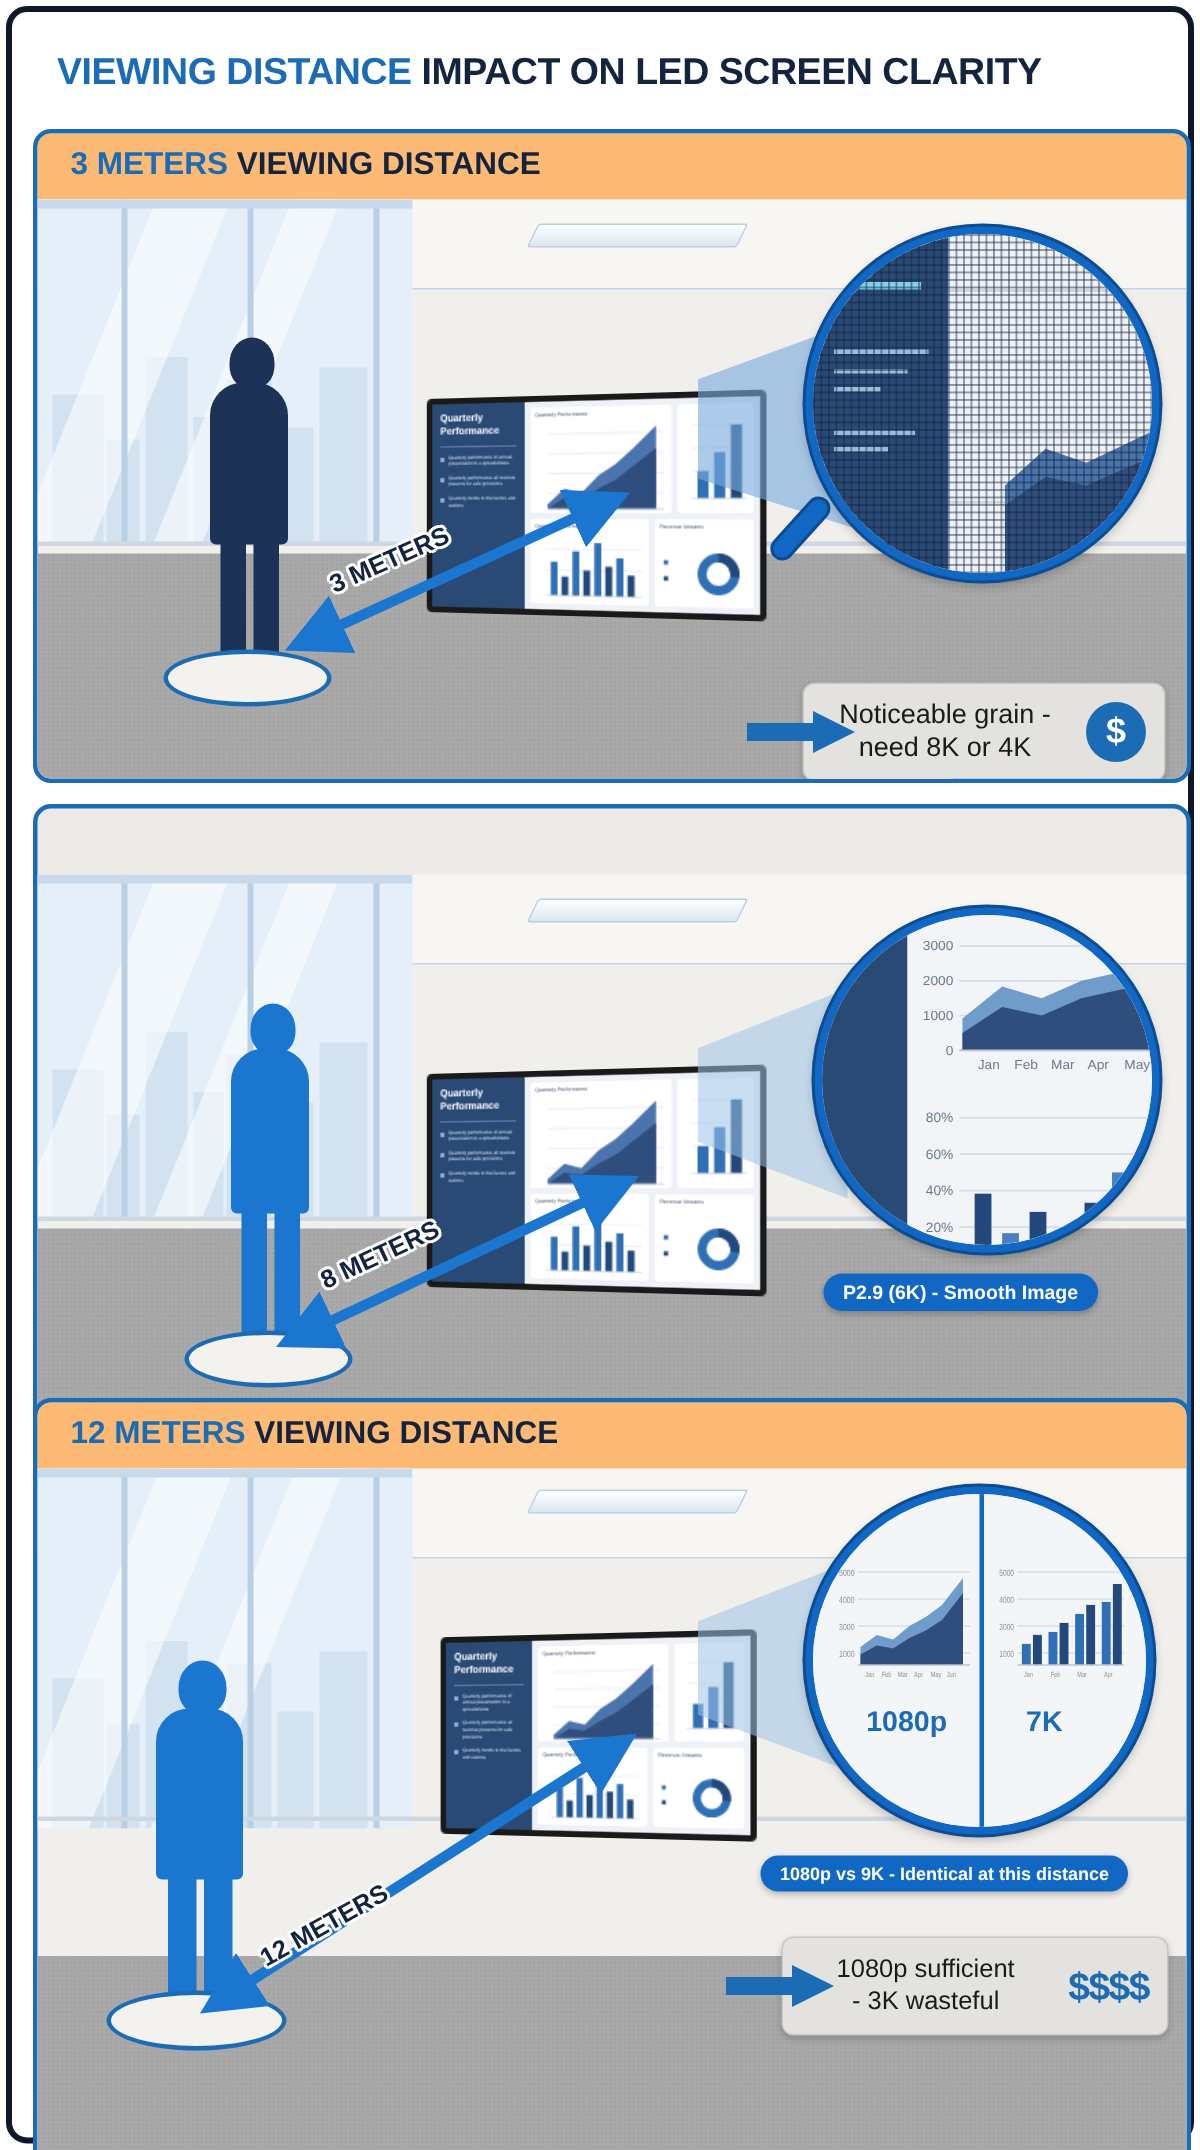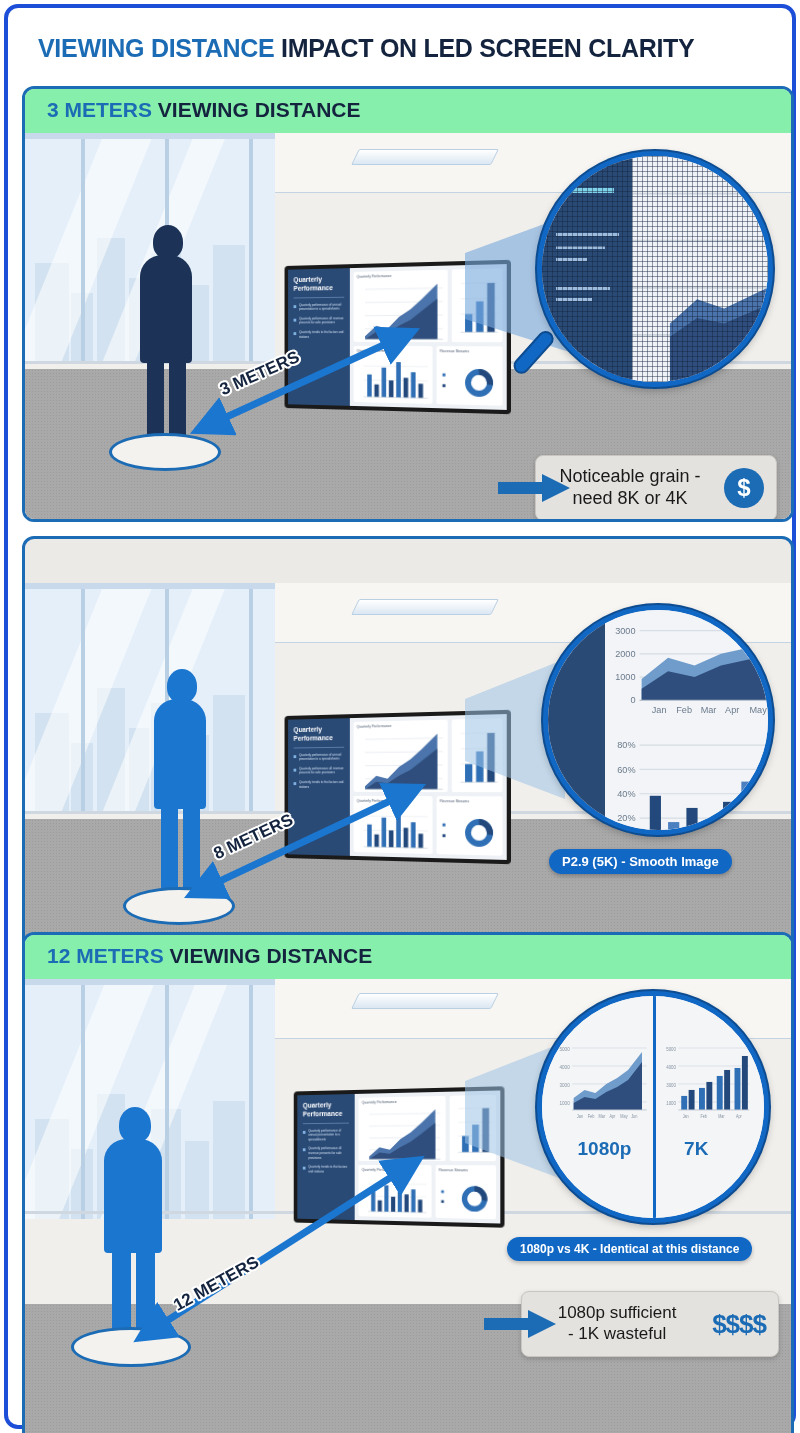--- a/index.html
+++ b/index.html
@@ -4,41 +4,41 @@
 <style>
   * { box-sizing: border-box; margin:0; padding:0; }
   body {
     width:800px; height:1433px;
     background:#ffffff;
     font-family:"Liberation Sans", sans-serif;
     overflow:hidden;
   }
   .frame {
     position:absolute; left:4px; top:4px; width:792px; height:1425px;
-    border:4px solid #1d4ed8; border-radius:14px; background:#ffffff;
+    border:4px solid #0f172a; border-radius:14px; background:#ffffff;
   }
   .title {
     position:absolute; left:30px; top:26px; width:740px;
     font-size:25px; font-weight:bold; letter-spacing:-0.3px;
     color:#14243f; white-space:nowrap;
   }
   .title .hl { color:#1b6bb5; }
 
   .panel {
     position:absolute; left:14px; width:772px;
     border:3px solid #1b6bb5; border-radius:12px;
     background:#eceae6; overflow:hidden;
   }
   #panel1 { top:78px; height:436px; }
   #panel2 { top:528px; height:436px; }
   #panel3 { top:924px; height:533px; }
 
   .panel-head {
     position:absolute; left:0; top:0; width:100%; height:44px;
-    background:#86efac;
+    background:#fdba74;
   }
   .panel-head .txt {
     position:absolute; left:22px; top:9px;
     font-size:21px; font-weight:bold; color:#14243f; white-space:nowrap;
   }
   .panel-head .txt .hl { color:#1b6bb5; }
 
   .scene { position:absolute; left:0; top:44px; width:100%; bottom:0; overflow:hidden; }
 
   
@@ -539,21 +539,21 @@
             <rect x="44" y="66" width="11" height="34" fill="#23497c"></rect>
             <rect x="62" y="92" width="11" height="8" fill="#4a7fc0"></rect>
             <rect x="80" y="78" width="11" height="22" fill="#23497c"></rect>
             <rect x="98" y="94" width="11" height="6" fill="#4a7fc0"></rect>
             <rect x="116" y="72" width="11" height="28" fill="#23497c"></rect>
             <rect x="134" y="52" width="11" height="48" fill="#4a7fc0"></rect>
           </svg>
         </div>
       </div>
 
-      <div class="tag-blue" style="left:524px; top:266px;">P2.9 (5K) - Smooth Image</div>
+      <div class="tag-blue" style="left:524px; top:266px;">P2.9 (6K) - Smooth Image</div>
 
     </div>
   </div>
 
   <div class="panel" id="panel3">
     <div class="panel-head">
       <div class="txt">
         <span class="hl">12 METERS</span><span> VIEWING DISTANCE</span>
       </div>
     </div>
@@ -738,26 +738,26 @@
             <text x="52" y="78" font-size="5" fill="#8794a3" font-family="Liberation Sans, sans-serif">Feb</text>
             <text x="76" y="78" font-size="5" fill="#8794a3" font-family="Liberation Sans, sans-serif">Mar</text>
             <text x="100" y="78" font-size="5" fill="#8794a3" font-family="Liberation Sans, sans-serif">Apr</text>
           </svg>
           <div class="mag-divider" style="left:50%;"></div>
           <div class="mag-lbl" style="left:16%; top:64%;">1080p</div>
           <div class="mag-lbl" style="left:64%; top:64%;">7K</div>
         </div>
       </div>
 
-      <div class="tag-blue" style="left:482px; top:258px; font-size:12px;">1080p vs 4K - Identical at this distance</div>
+      <div class="tag-blue" style="left:482px; top:258px; font-size:12px;">1080p vs 9K - Identical at this distance</div>
 
       <div class="verdict" style="left:496px; top:312px; width:258px; height:66px;">
         <svg class="arrow-blue" viewBox="0 0 74 30">
           <path d="M0,9 L44,9 L44,1 L72,15 L44,29 L44,21 L0,21 Z" fill="#1b6bb5"></path>
         </svg>
         <div class="verdict-txt" style="font-size:17px;">1080p sufficient
-- 1K wasteful</div>
+- 3K wasteful</div>
         <div class="dollars" style="font-size:26px;">$$$$</div>
       </div>
     </div>
   </div>
 
 </div>
 
 </body></html>

